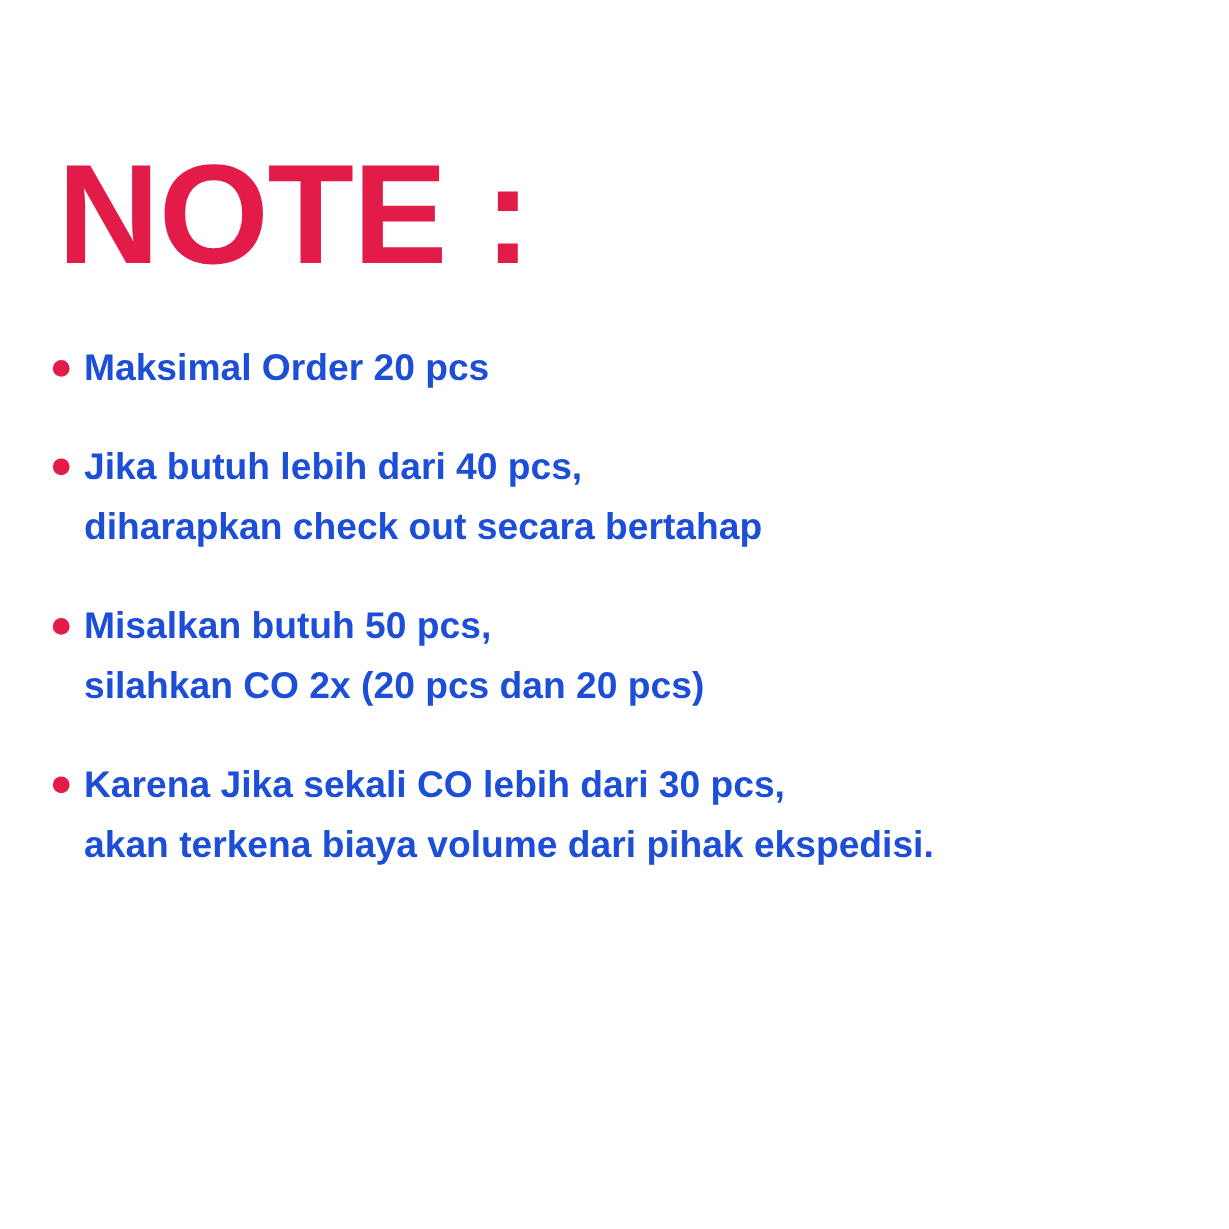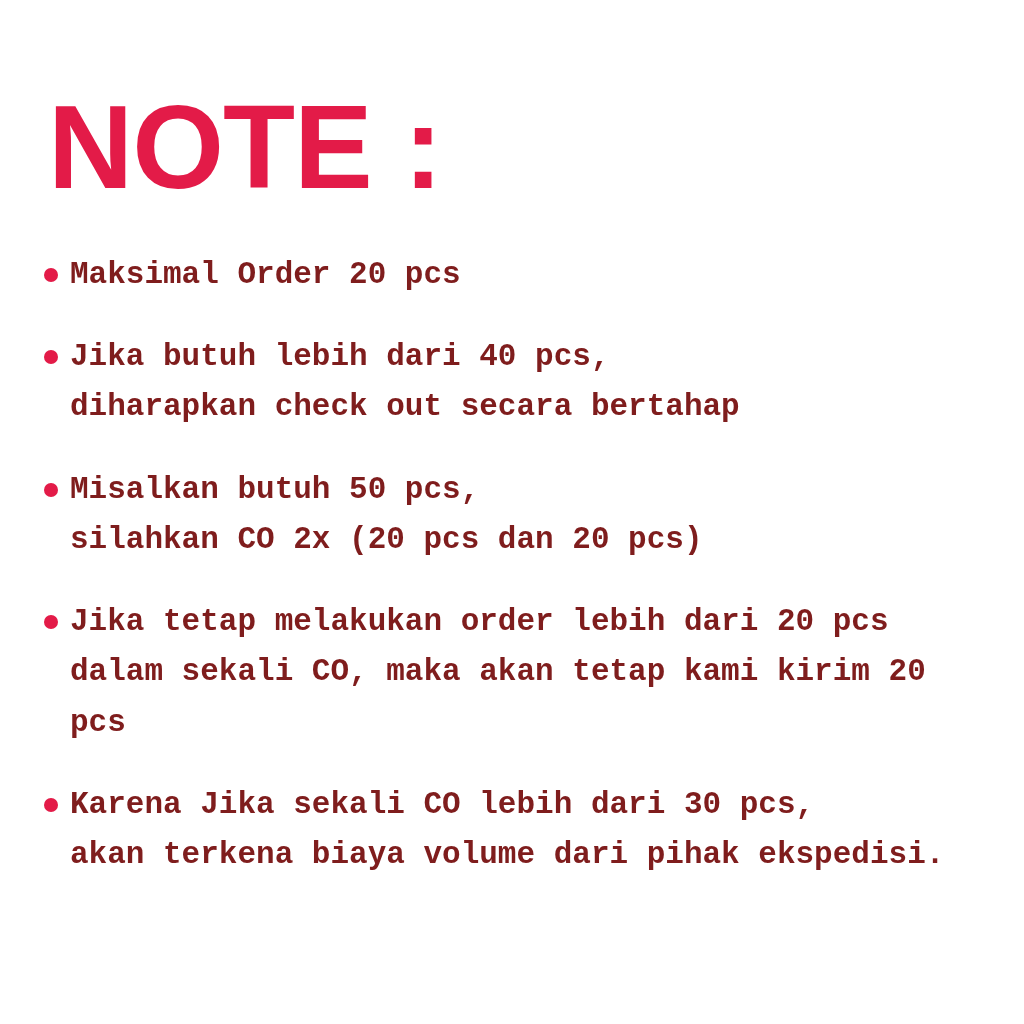--- a/index.html
+++ b/index.html
@@ -12,43 +12,43 @@
     background: #ffffff;
     font-family: "Liberation Sans", sans-serif;
     overflow: hidden;
   }
   .note-card {
     position: relative;
     width: 1024px;
     height: 1024px;
     background: #ffffff;
     box-sizing: border-box;
-    padding: 88px 40px 0 44px;
+    padding: 120px 40px 0 44px;
     border-radius: 25px;
   }
   .note-title {
     color: #E31B48;
     font-family: "Liberation Sans", sans-serif;
     font-weight: bold;
     font-size: 118px;
     line-height: 1.0;
     letter-spacing: -1px;
     margin: 0 0 44px 4px;
     white-space: nowrap;
   }
   .note-list {
     list-style: none;
     margin: 0;
     padding: 0;
   }
   .note-item {
     display: flex;
     align-items: flex-start;
-    color: #7f1d1d;
-    font-family: Liberation Mono, monospace;
+    color: #1d4ed8;
+    font-family: Liberation Sans, sans-serif;
     font-weight: bold;
     font-size: 31px;
     line-height: 1.62;
     margin-bottom: 2px;
     margin-top: 32px;
   }
   .bullet {
     flex: 0 0 auto;
     width: 14px;
     height: 14px;
@@ -79,23 +79,18 @@
       <span class="note-text">Jika butuh lebih dari 40 pcs,
 diharapkan check out secara bertahap</span>
     </li>
     <li class="note-item">
       <span class="bullet"></span>
       <span class="note-text">Misalkan butuh 50 pcs,
 silahkan CO 2x (20 pcs dan 20 pcs)</span>
     </li>
     <li class="note-item">
       <span class="bullet"></span>
-      <span class="note-text">Jika tetap melakukan order lebih dari 20 pcs
- dalam sekali CO, maka akan tetap kami kirim 20 pcs</span>
-    </li>
-    <li class="note-item">
-      <span class="bullet"></span>
       <span class="note-text">Karena Jika sekali CO lebih dari 30 pcs,
 akan terkena biaya volume dari pihak ekspedisi.</span>
     </li>
   </ul>
 
 </div>
 
 </body></html>

